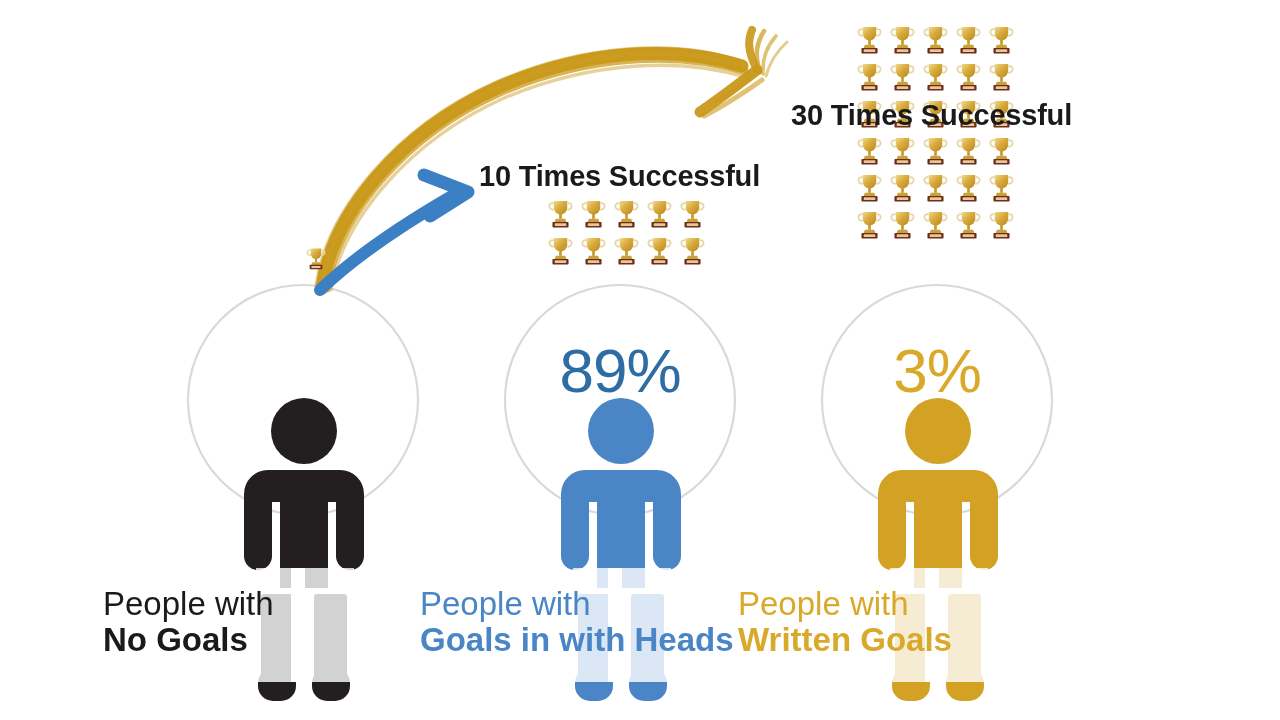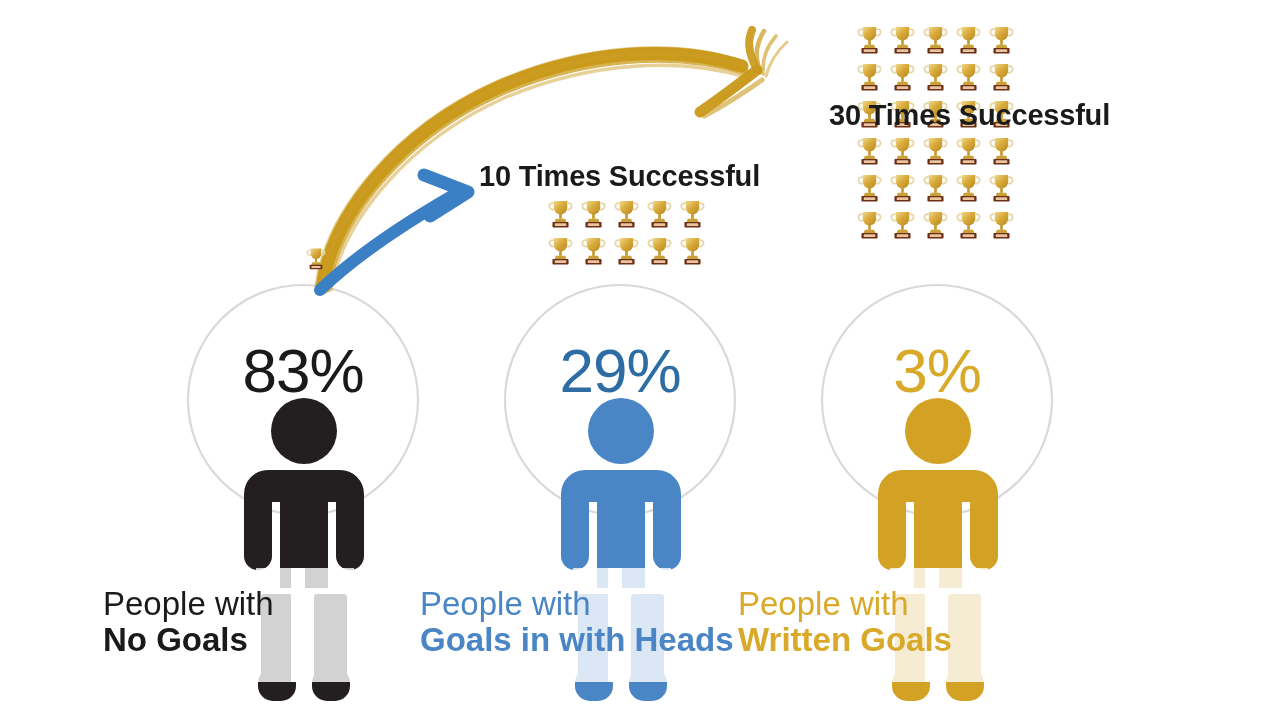--- a/index.html
+++ b/index.html
@@ -863,52 +863,51 @@
           <rect x="14.7" y="15.2" width="2.6" height="5" fill="#c79a2d"></rect>
           <path d="M11.5,20 h9 l1.3,3.4 h-11.6 z" fill="#caa038"></path>
           <rect x="8.2" y="23.2" width="15.6" height="5.4" rx="0.8" fill="#6b2f18"></rect>
           <rect x="10.4" y="24.6" width="11.2" height="2.6" rx="0.5" fill="#e9c49c"></rect>
         </svg>
       </span>
     </div>
 
   <div class="banner" style="left:479px; top:160px;text-align:right;">10 Times Successful</div>
 
-  <div class="banner" style="left:791px; top:99px;margin-left:38px;">30 Times Successful</div>
+  <div class="banner" style="left:791px; top:99px;">30 Times Successful</div>
 
   <svg class="abs" style="left:228px; top:398px; width:152px; height:306px;" viewBox="0 0 152 306">
     <circle cx="76" cy="33" r="33" fill="#231f20"></circle>
     <path d="M76,72 h36 a24,24 0 0 1 24,24 v62 a14,14 0 0 1 -28,0 v-54 h-8 v86 h-48 v-86 h-8 v54 a14,14 0 0 1 -28,0 v-62 a24,24 0 0 1 24,-24 z" fill="#231f20"></path>
     <rect x="33" y="196" width="33" height="96" rx="3" fill="#231f20"></rect>
     <rect x="86" y="196" width="33" height="96" rx="3" fill="#231f20"></rect>
     <rect x="30" y="270" width="38" height="33" rx="15" fill="#231f20"></rect>
     <rect x="84" y="270" width="38" height="33" rx="15" fill="#231f20"></rect>
   </svg>
   <div class="veil" style="left:256px; top:568px; width:98px; height:114px; background:rgba(255,255,255,0.80);"></div>
   <div class="veil" style="left:291px; top:568px; width:14px; height:114px; background:#ffffff;"></div>
 
-  <div class="pct" style="left:203px; top:340px; width:200px; color:#1a1a1a;">83%</div>
 
   <div class="caption" style="left:103px; top:586px; width:400px; color:#1a1a1a;">
     <span class="line1">People with</span>
     <span class="line2">No Goals</span>
   </div>
 
   <svg class="abs" style="left:545px; top:398px; width:152px; height:306px;" viewBox="0 0 152 306">
     <circle cx="76" cy="33" r="33" fill="#4a86c5"></circle>
     <path d="M76,72 h36 a24,24 0 0 1 24,24 v62 a14,14 0 0 1 -28,0 v-54 h-8 v86 h-48 v-86 h-8 v54 a14,14 0 0 1 -28,0 v-62 a24,24 0 0 1 24,-24 z" fill="#4a86c5"></path>
     <rect x="33" y="196" width="33" height="96" rx="3" fill="#4a86c5"></rect>
     <rect x="86" y="196" width="33" height="96" rx="3" fill="#4a86c5"></rect>
     <rect x="30" y="270" width="38" height="33" rx="15" fill="#4a86c5"></rect>
     <rect x="84" y="270" width="38" height="33" rx="15" fill="#4a86c5"></rect>
   </svg>
   <div class="veil" style="left:573px; top:568px; width:98px; height:114px; background:rgba(255,255,255,0.80);"></div>
   <div class="veil" style="left:608px; top:568px; width:14px; height:114px; background:#ffffff;"></div>
 
-  <div class="pct" style="left:520px; top:340px; width:200px; color:#2e6da4;">29%</div>
+  <div class="pct" style="left:520px; top:340px; width:200px; color:#2e6da4;">89%</div>
 
   <div class="caption" style="left:420px; top:586px; width:400px; color:#4a86c5;">
     <span class="line1">People with</span>
     <span class="line2">Goals in with Heads</span>
   </div>
 
   <svg class="abs" style="left:862px; top:398px; width:152px; height:306px;" viewBox="0 0 152 306">
     <circle cx="76" cy="33" r="33" fill="#d3a124"></circle>
     <path d="M76,72 h36 a24,24 0 0 1 24,24 v62 a14,14 0 0 1 -28,0 v-54 h-8 v86 h-48 v-86 h-8 v54 a14,14 0 0 1 -28,0 v-62 a24,24 0 0 1 24,-24 z" fill="#d3a124"></path>
     <rect x="33" y="196" width="33" height="96" rx="3" fill="#d3a124"></rect>

